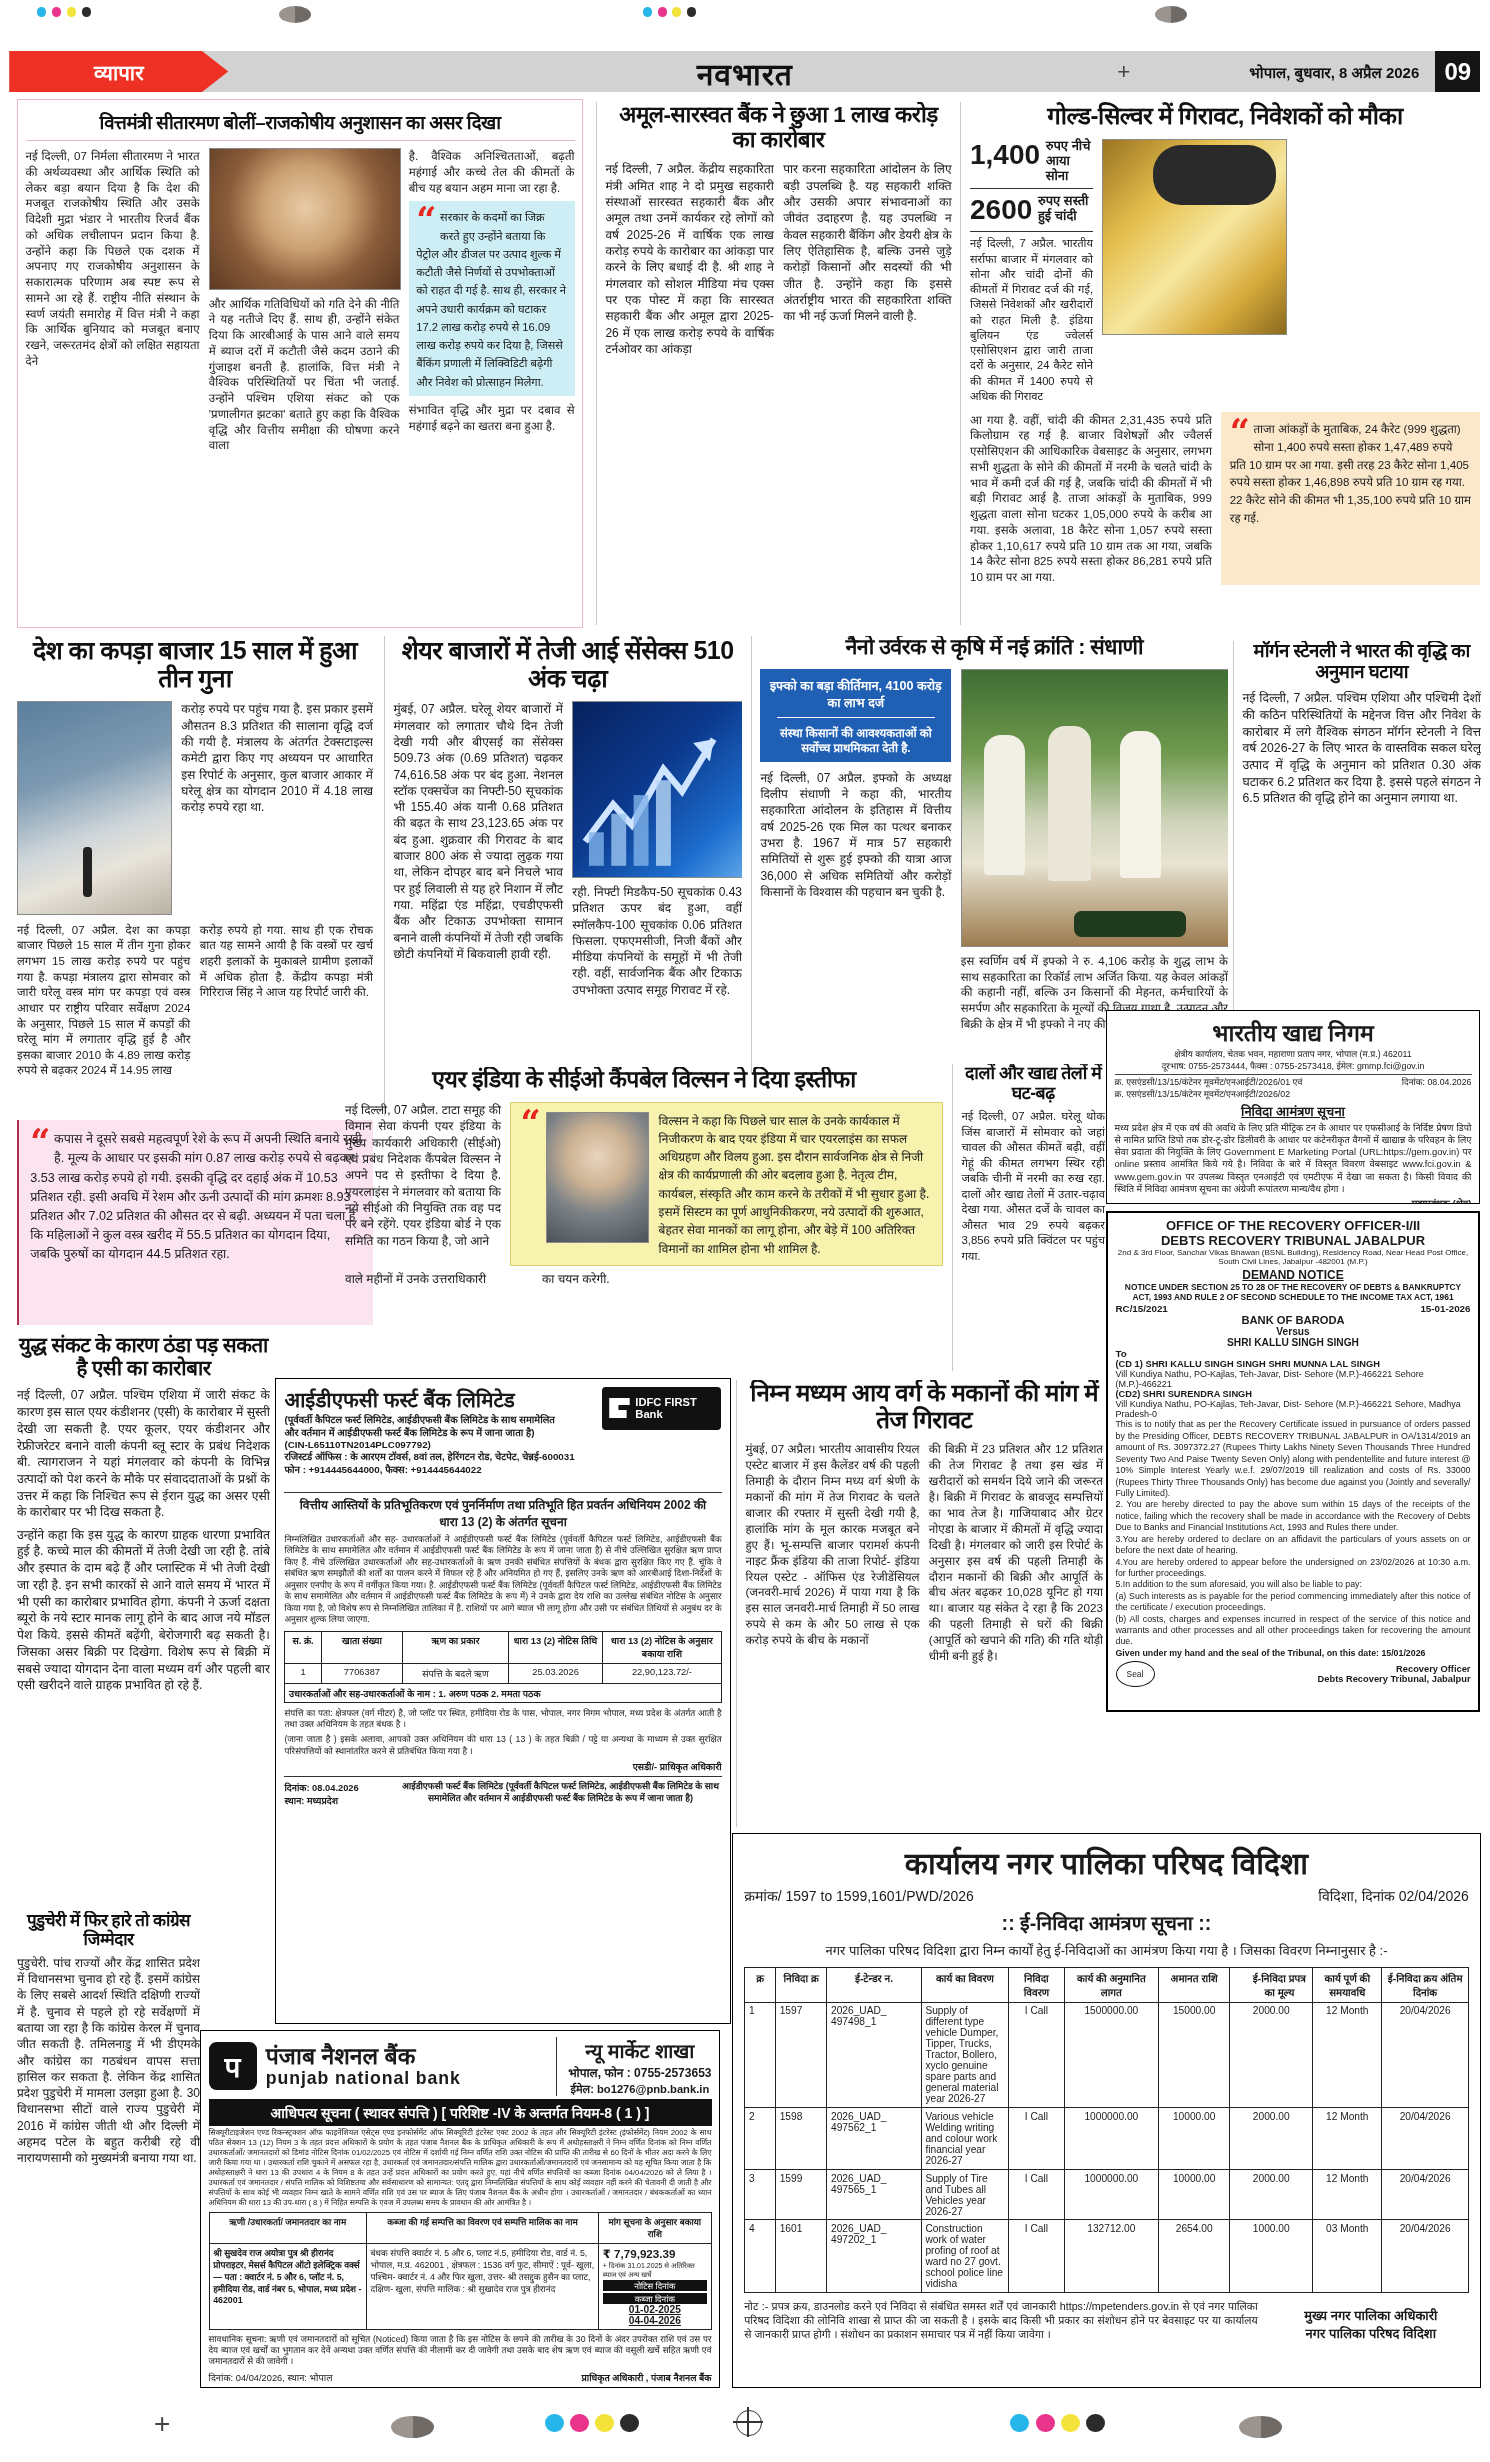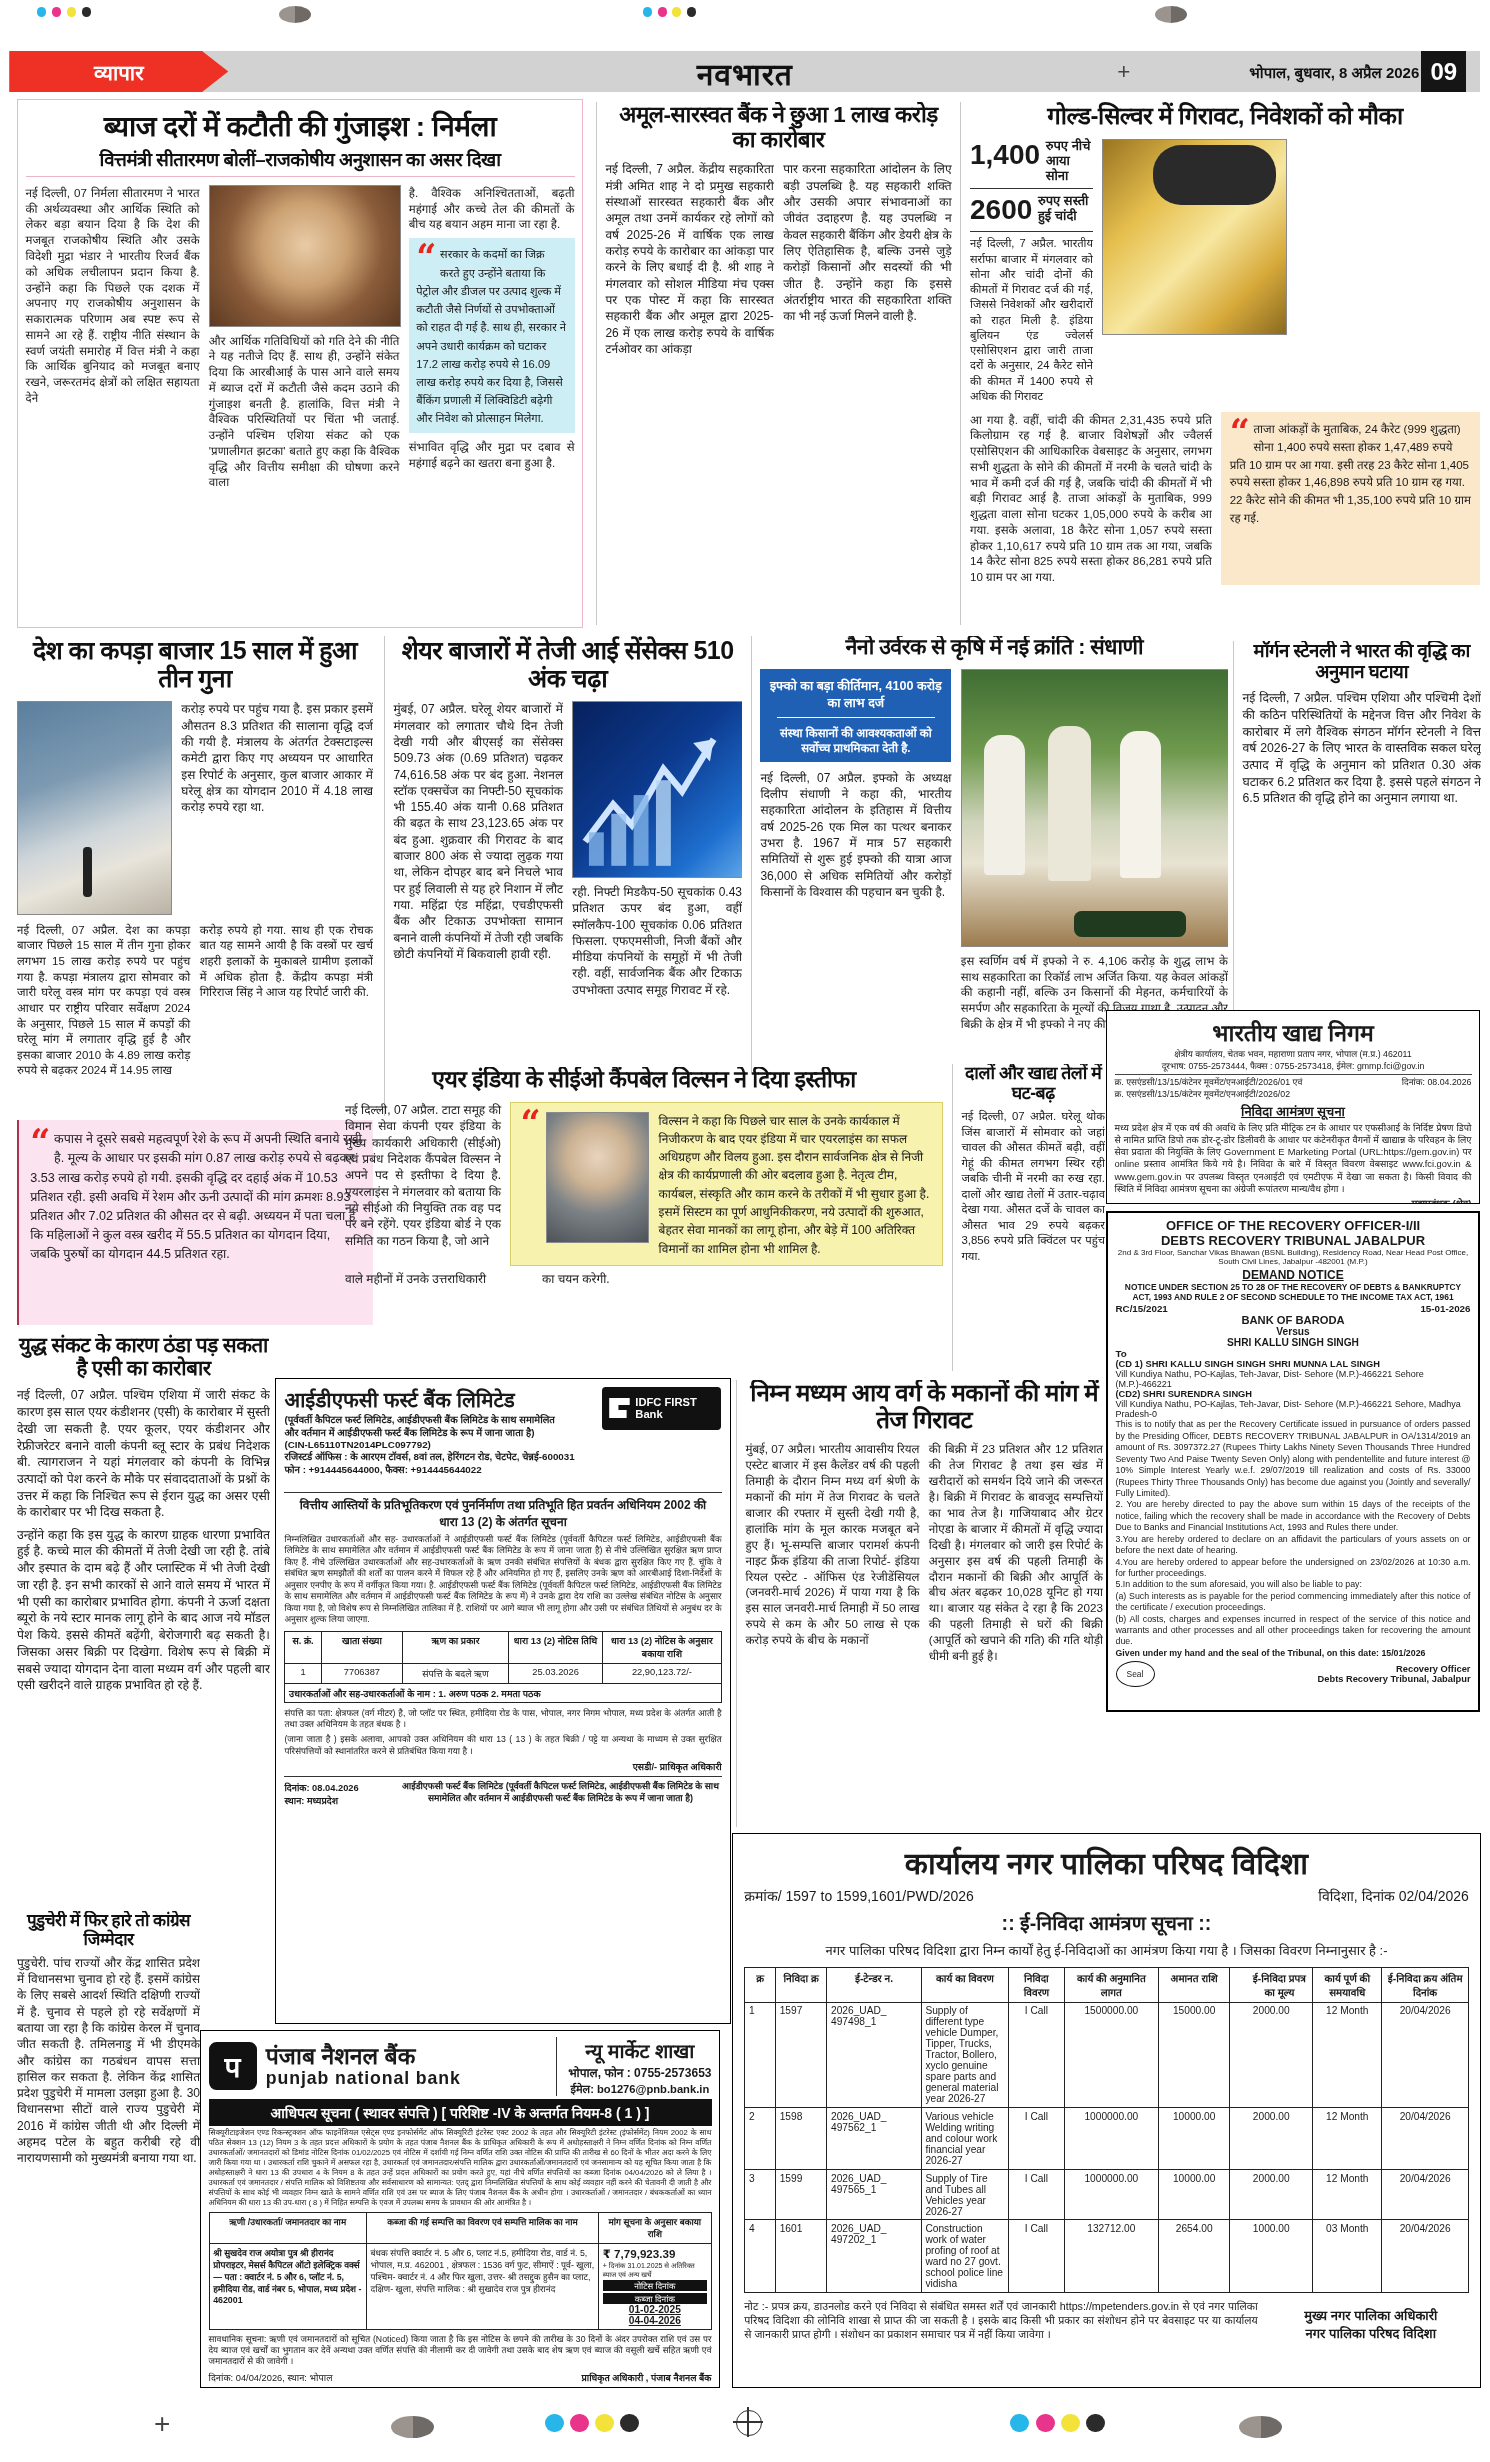--- a/index.html
+++ b/index.html
@@ -44,27 +44,26 @@
   <span class="blob" style="left:1155px;top:1.9px;"></span>
 </div>
 
 <div class="abs" style="left:9.3px;top:51px;width:1471px;height:41px;background:#d2d2d2;">
   <div class="abs" style="left:0;top:0;width:219px;height:41px;background:#ee3124;clip-path:polygon(0 0,88% 0,100% 50%,88% 100%,0 100%);display:flex;align-items:center;justify-content:center;">
     <span style="color:#fff;font-weight:bold;font-size:20.5px;">व्यापार</span>
   </div>
   <div class="abs" style="left:0;right:0;top:1.9px;text-align:center;font-size:30px;font-weight:bold;color:#111;letter-spacing:0.9px;">नवभारत</div>
   <div class="abs" style="left:1108px;top:7.5px;font-size:22.4px;color:#444;">+</div>
   <div class="abs" style="right:61px;top:11.2px;font-size:15px;font-weight:bold;color:#111;">भोपाल, बुधवार, 8 अप्रैल 2026</div>
-  <div class="abs" style="right:14px;top:0;width:45px;height:41px;background:#151515;display:flex;align-items:center;justify-content:center;">
+  <div class="abs" style="right:0;top:0;width:45px;height:41px;background:#151515;display:flex;align-items:center;justify-content:center;">
     <span style="color:#fff;font-weight:bold;font-size:24px;">09</span>
   </div>
 </div>
 
 <div class="art" style="left:17px;top:99px;width:566px;height:529px;border:1.9px solid #f0b6c8;padding:5.6px 7.5px;box-sizing:border-box;">
-  <div class="hl nw" style="font-size:28px;margin-top:5.6px;">ब्याज दरों में कटौती की गुंजाइश : निर्मला</div>
   <div class="hl" style="font-size:18.6px;margin-top:7.5px;border-bottom:0.9px solid #e9b6c6;padding-bottom:5.6px;text-align:center;">वित्तमंत्री सीतारमण बोलीं–राजकोषीय अनुशासन का असर दिखा</div>
   <div class="cols" style="margin-top:7.5px;">
     <div class="col bd" style="flex:1.05;">नई दिल्ली, 07 निर्मला सीतारमण ने भारत की अर्थव्यवस्था और आर्थिक स्थिति को लेकर बड़ा बयान दिया है कि देश की मजबूत राजकोषीय स्थिति और उसके विदेशी मुद्रा भंडार ने भारतीय रिजर्व बैंक को अधिक लचीलापन प्रदान किया है. उन्होंने कहा कि पिछले एक दशक में अपनाए गए राजकोषीय अनुशासन के सकारात्मक परिणाम अब स्पष्ट रूप से सामने आ रहे हैं. राष्ट्रीय नीति संस्थान के स्वर्ण जयंती समारोह में वित्त मंत्री ने कहा कि आर्थिक बुनियाद को मजबूत बनाए रखने, जरूरतमंद क्षेत्रों को लक्षित सहायता देने</div>
     <div class="col" style="flex:1.15;">
       <div class="ph" style="width:100%;height:140px;background:radial-gradient(circle at 50% 42%, #e9cba6 0%, #caa071 34%, #8a5c3a 62%, #5d3a22 100%);"></div>
       <div class="bd" style="margin-top:5.6px;">और आर्थिक गतिविधियों को गति देने की नीति ने यह नतीजे दिए हैं. साथ ही, उन्होंने संकेत दिया कि आरबीआई के पास आने वाले समय में ब्याज दरों में कटौती जैसे कदम उठाने की गुंजाइश बनती है. हालांकि, वित्त मंत्री ने वैश्विक परिस्थितियों पर चिंता भी जताई. उन्होंने पश्चिम एशिया संकट को एक 'प्रणालीगत झटका' बताते हुए कहा कि वैश्विक वृद्धि और वित्तीय समीक्षा की घोषणा करने वाला</div>
     </div>
     <div class="col" style="flex:1;">
       <div class="bd">है. वैश्विक अनिश्चितताओं, बढ़ती महंगाई और कच्चे तेल की कीमतों के बीच यह बयान अहम माना जा रहा है.</div>
       <div class="cyn" style="margin-top:5.6px;padding:6.5px 7.5px;">

